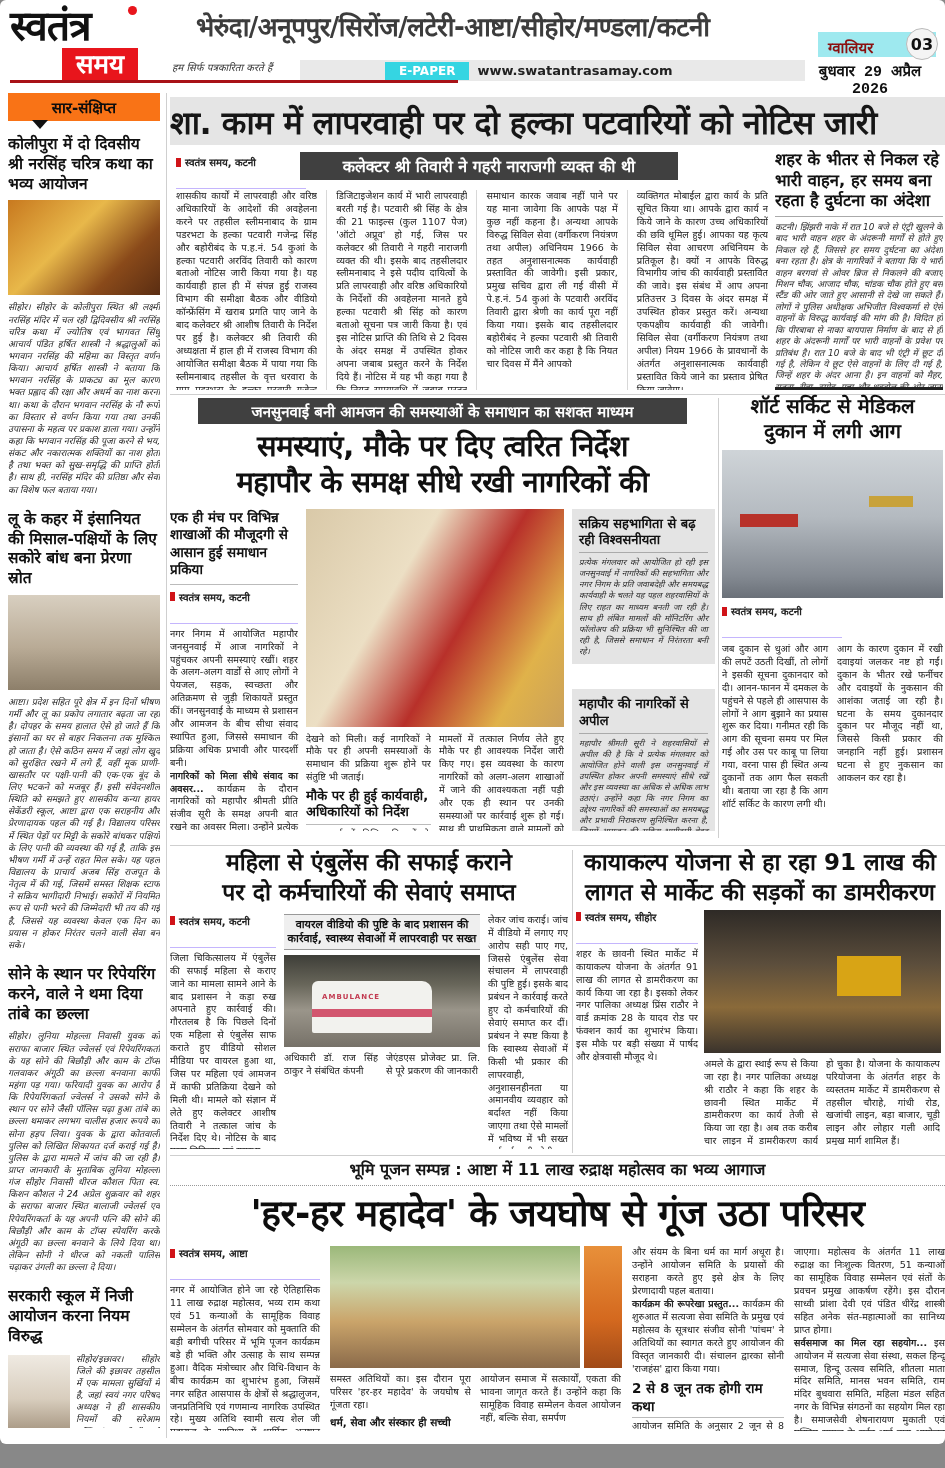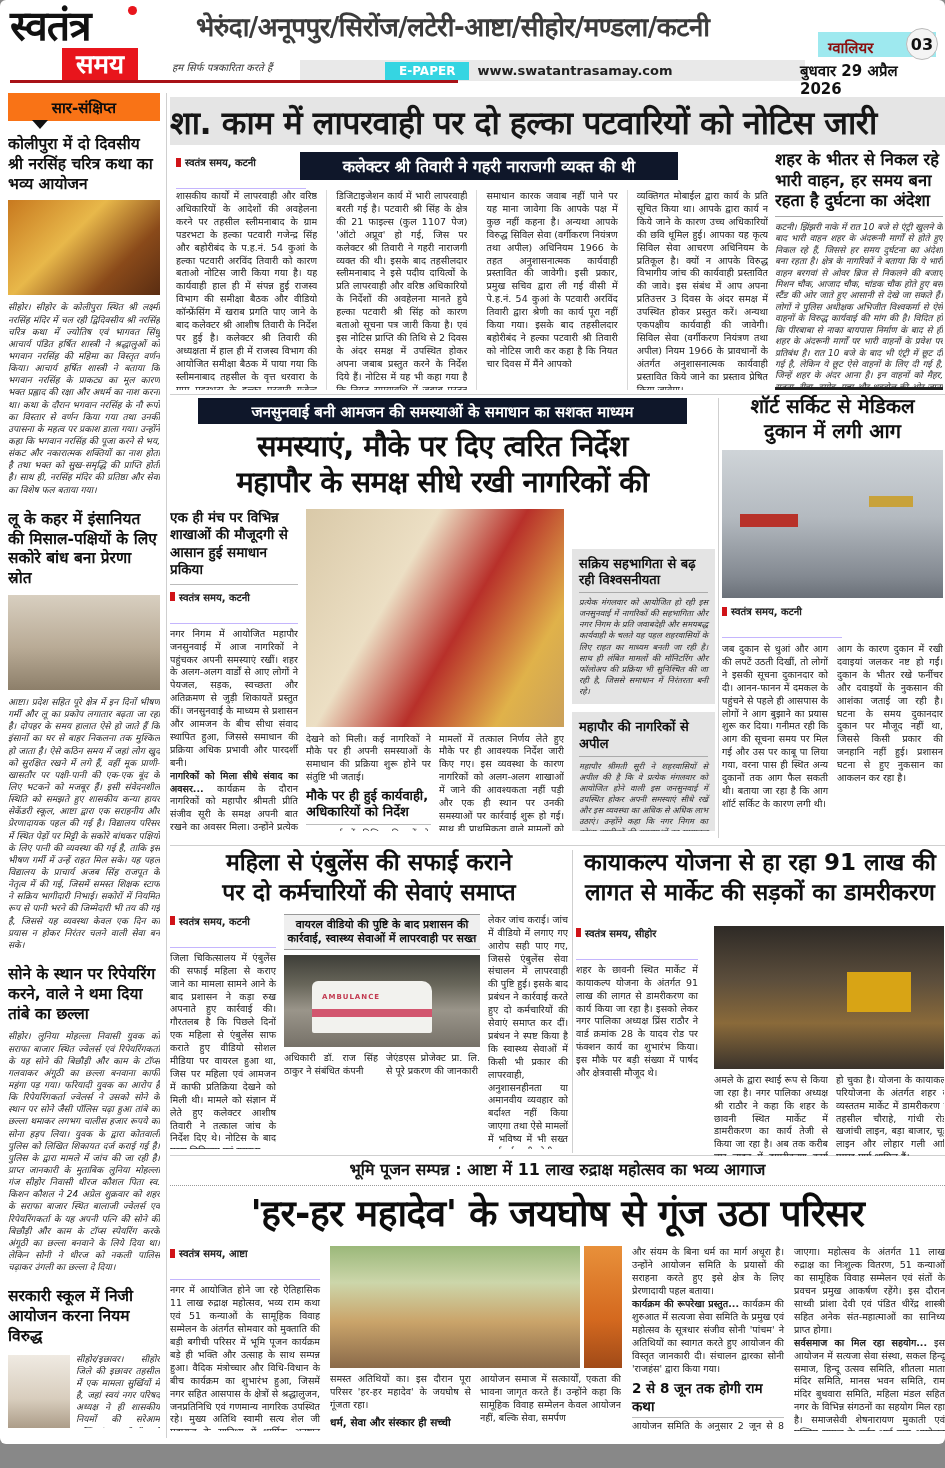--- a/index.html
+++ b/index.html
@@ -22,33 +22,33 @@
     display:flex; align-items:center; }
   .epaper-badge { background:#35d5e2; color:#fff; font-weight:bold; font-size:12px; padding:2px 14px; margin-left:85px; }
   .website { font-size:13px; font-weight:bold; color:#222; margin-left:8px; }
   .edition-badge { position:absolute; left:818px; top:32px; width:118px; height:25px; background:#9ee9ef;
     display:flex; align-items:flex-end; }
   .edition-name { color:#8b1010; font-weight:bold; font-size:15px; margin-left:10px; }
   .page-circle { position:absolute; right:-2px; top:-4px; width:32px; height:32px; border-radius:50%;
     background:#f4f4f4; border:1px solid #bbb; color:#111; font-weight:bold; font-size:16px;
     display:flex; align-items:center; justify-content:center; }
   .date-line { position:absolute; left:800px; top:60px; width:140px; font-size:15px; font-weight:bold;
-    color:#111; text-align:left; }
+    color:#111; text-align:center;font-family:Liberation Mono, monospace; }
   .masthead-rule { position:absolute; left:10px; top:80px; width:448px; height:3px; background:#a81217; }
 
   
   .vdiv { position:absolute; width:1px; background:#cfcfcf; }
   .hdiv { position:absolute; height:1px; background:#cfcfcf; }
   .byline { font-size:10px; font-weight:bold; color:#222; display:flex; align-items:center; gap:4px;
     border-bottom:1px solid #c4b5fd; padding-bottom:19px; margin-bottom:4px; }
   .byline .bl-sq { width:5px; height:9px; background:#d01318; display:inline-block; flex:0 0 auto; }
   .body-txt { font-size:9.5px; line-height:1.36; text-align:justify; color:#252525; }
   .runin { font-weight:bold; }
   .photo { position:relative; overflow:hidden; }
-  .kicker-black { background:#0f172a; color:#fff; font-weight:bold; text-align:center; }
+  .kicker-black { background:#404040; color:#fff; font-weight:bold; text-align:center; }
 
   
   .sidebar { position:absolute; left:8px; top:93px; width:152px; height:1335px; overflow:hidden; }
   .sb-header { background:#f97316; color:#0d0d0d; font-weight:bold; font-size:15px; text-align:center;
     padding:4px 0; position:relative; }
   .sb-header:after { content:""; position:absolute; left:24px; bottom:-8px;
     border-left:8px solid transparent; border-right:8px solid transparent; border-top:9px solid #111; }
   .sb-item { margin-top:14px; }
   .sb-head { font-size:15.5px; font-weight:bold; line-height:1.28; color:#111; margin-bottom:6px; }
   .sb-photo { width:152px; height:95px; margin-bottom:6px; }
@@ -86,21 +86,21 @@
   .mayor-left { width:128px; flex:0 0 auto; }
   .deck { font-size:13.5px; font-weight:bold; line-height:1.3; color:#111;
     border-bottom:1px solid #bbb; padding-bottom:5px; margin-bottom:5px; }
   .mayor-center { width:258px; flex:0 0 auto; }
   .ph-meeting { width:258px; height:218px;
     background:linear-gradient(120deg,#d9c9a8,#ecdfc4 35%,#b8302a 58%,#e0b24a 82%,#caa05a); }
   .mayor-minis { display:flex; gap:8px; margin-top:6px; }
   .mayor-mini { width:125px; overflow:hidden; }
   .mini-sub { font-size:13px; font-weight:bold; line-height:1.25; color:#111; margin:4px 0 3px;
     border-bottom:1px solid #bbb; padding-bottom:3px; }
-  .mayor-boxes { width:143px; flex:0 0 auto; display:flex; flex-direction:column; gap:8px;margin-top:40px; }
+  .mayor-boxes { width:143px; flex:0 0 auto; display:flex; flex-direction:column; gap:25px; }
   .gbox { background:#e4e4e4; padding:7px 7px; }
   .gbox-title { font-size:13px; font-weight:bold; line-height:1.3; color:#111;
     border-bottom:1px solid #aaa; padding-bottom:3px; margin-bottom:4px; }
   .gbox-body { font-size:8.2px; line-height:1.35; font-style:italic; text-align:justify; color:#2a2a2a; }
 
   
   .fire { position:absolute; left:722px; top:394px; width:221px; height:448px; overflow:hidden; }
   .fire-head { font-size:20px; font-weight:bold; text-align:center; line-height:1.25; color:#111; }
   .ph-fireshop { width:221px; height:148px; margin-top:6px;
     background:linear-gradient(180deg,#cfd4d8,#b4bac0 45%,#848a92 85%,#6a7078); }
@@ -123,21 +123,21 @@
   .amb-stripe { position:absolute; left:0; top:28px; width:100%; height:8px; background:#d2566e; }
   .amb-text { position:absolute; left:10px; top:12px; font-size:7px; font-weight:bold; color:#c23a50;
     letter-spacing:1px; }
   .amb-minis { display:flex; gap:8px; margin-top:5px; }
   .amb-mini { width:94px; overflow:hidden; }
   .amb-c3 { width:80px; flex:1; }
 
   
   .road { position:absolute; left:576px; top:848px; width:368px; height:308px; overflow:hidden; }
   .road-head { font-size:23px; font-weight:bold; text-align:center; line-height:1.3; color:#101010; }
-  .road-row { display:flex; gap:16px; margin-top:18px; height:235px; overflow:hidden; }
+  .road-row { display:flex; gap:6px; margin-top:2px; height:235px; overflow:hidden; }
   .road-c1 { width:122px; flex:0 0 auto; }
   .road-right { flex:1; }
   .ph-night { width:237px; height:143px;
     background:linear-gradient(180deg,#2e2a26,#5c4e3c 38%,#8a6a3a 68%,#3a332c); }
   .rn-machine { position:absolute; right:40px; top:46px; width:64px; height:40px; background:#d8a415; }
   .road-minis { display:flex; gap:8px; margin-top:5px; }
   .road-mini { width:114px; overflow:hidden; }
 
   
   .rud { position:absolute; left:170px; top:1158px; width:775px; height:282px; overflow:hidden; }

